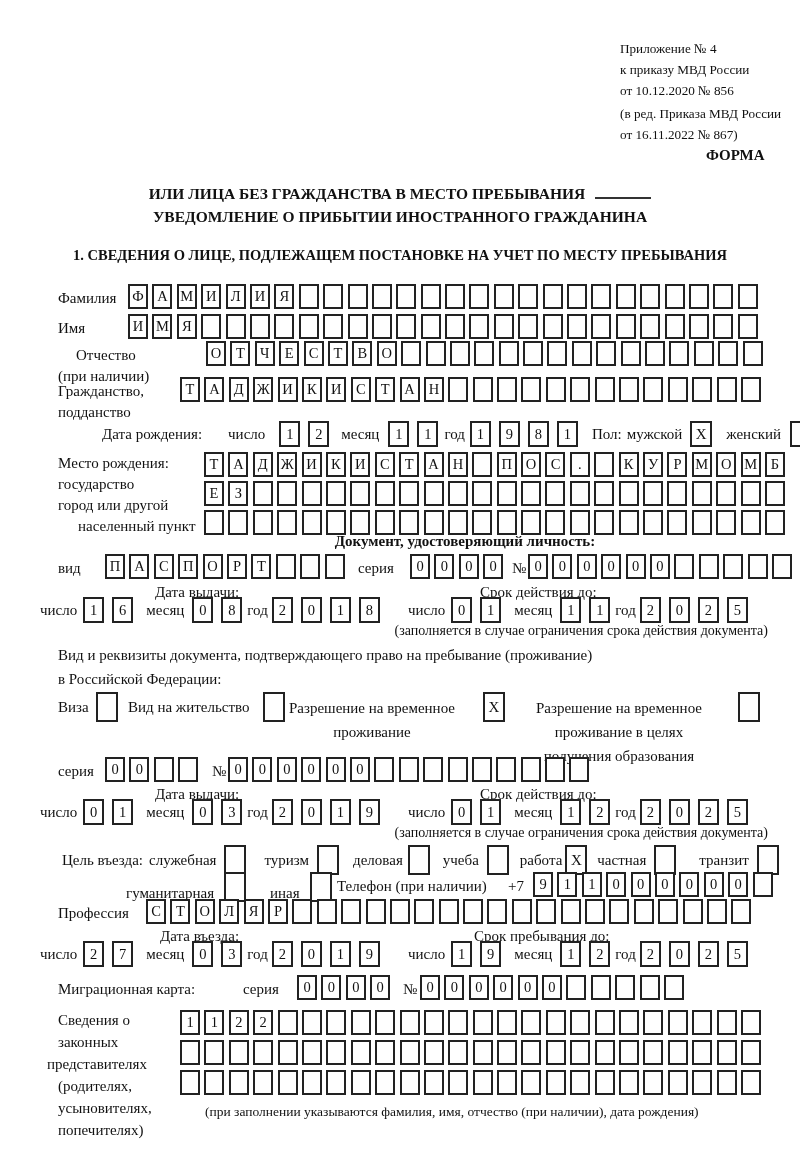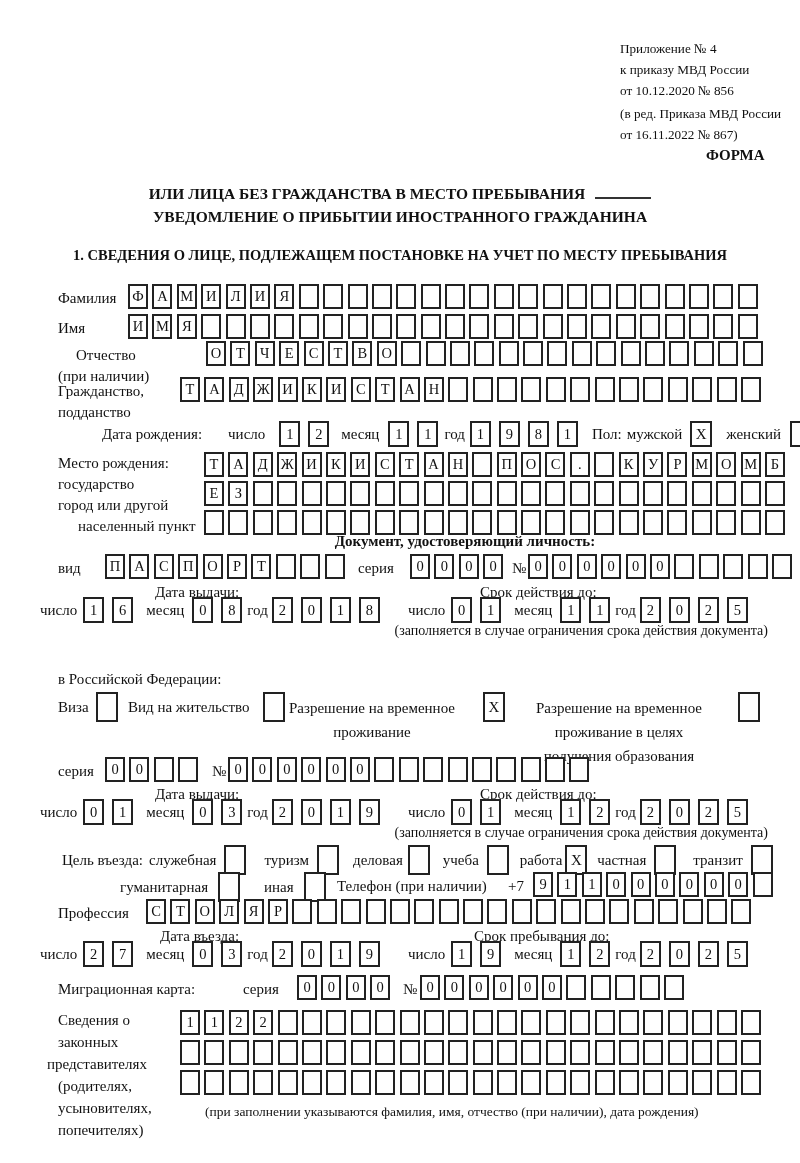--- a/index.html
+++ b/index.html
@@ -354,20 +354,21 @@
     <span class="lbl" style="margin-left:5px;">год</span>
     <span class="boxes dc" style="margin-left:4px;">
         <span class="cell">2</span>
         <span class="cell">0</span>
         <span class="cell">2</span>
         <span class="cell">5</span>
       </span>
   </div>
   <div class="abs small" style="right:32px; top:623px;">(заполняется в случае ограничения срока действия документа)</div>
 
+  <div class="abs lbl" style="left:58px; top:647px;">Вид и реквизиты документа, подтверждающего право на пребывание (проживание)</div>
   <div class="abs lbl" style="left:58px; top:671px;">в Российской Федерации:</div>
 
   <div class="abs lbl" style="left:58px; top:699px;">Виза</div>
   <span class="abs checkbox" style="left:96px; top:692px;"></span>
   <div class="abs lbl" style="left:128px; top:699px;">Вид на жительство</div>
   <span class="abs checkbox" style="left:263px; top:692px;"></span>
 
   <div class="abs ctr" style="left:283px; width:178px; top:696px; font-size:15px; line-height:24px;">
     <div>Разрешение на временное</div>
     <div>проживание</div>
@@ -457,25 +458,25 @@
     <span class="lbl" style="margin-left:18px;">туризм</span>
     <span class="checkbox" style="margin-left:8px;"></span>
     <span class="lbl" style="margin-left:14px;">деловая</span>
     <span class="checkbox" style="margin-left:5px;"></span>
     <span class="lbl" style="margin-left:13px;">учеба</span>
     <span class="checkbox" style="margin-left:8px;"></span>
     <span class="lbl" style="margin-left:11px;">работа</span>
     <span class="checkbox" style="margin-left:3px;">X</span>
     <span class="lbl" style="margin-left:10px;">частная</span>
     <span class="checkbox" style="margin-left:8px;"></span>
-    <span class="lbl" style="margin-left:17px;">транзит</span>
+    <span class="lbl" style="margin-left:23px;">транзит</span>
     <span class="checkbox" style="margin-left:8px;"></span>
   </div>
 
-  <div class="abs flexrow" style="left:120px; top:872px;">
+  <div class="abs flexrow" style="left:126px; top:872px;align-items:flex-end;">
     <span class="lbl">гуманитарная</span>
     <span class="checkbox" style="margin-left:10px;"></span>
     <span class="lbl" style="margin-left:24px;">иная</span>
     <span class="checkbox" style="margin-left:10px;"></span>
   </div>
   <div class="abs lbl" style="left:337px; top:878px;">Телефон (при наличии)</div>
   <div class="abs lbl" style="left:508px; top:878px;">+7</div>
   <div class="abs boxes" style="left:533px; top:872px;">
       <span class="cell">9</span>
       <span class="cell">1</span>

